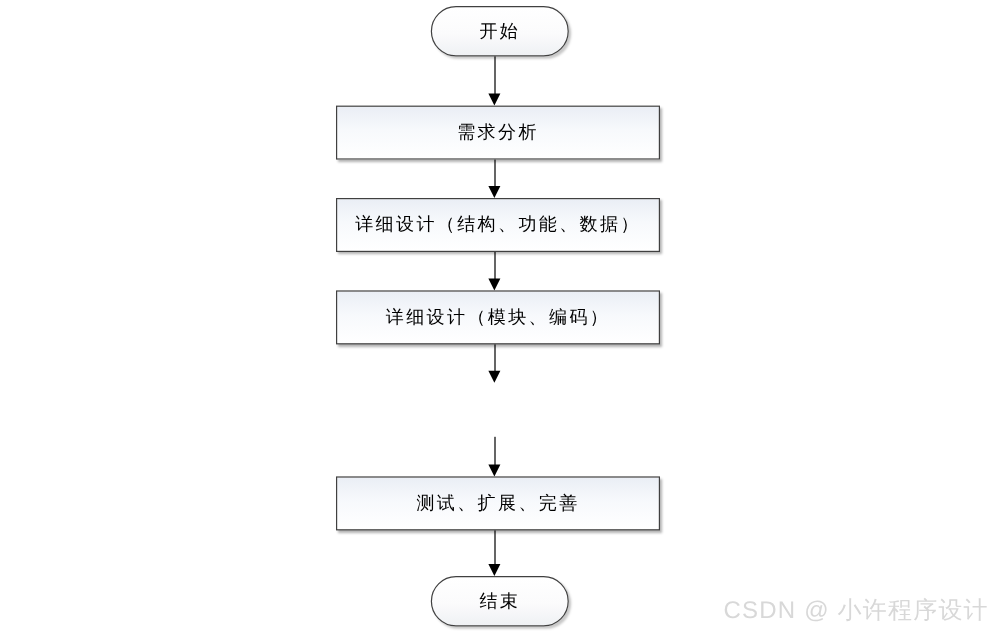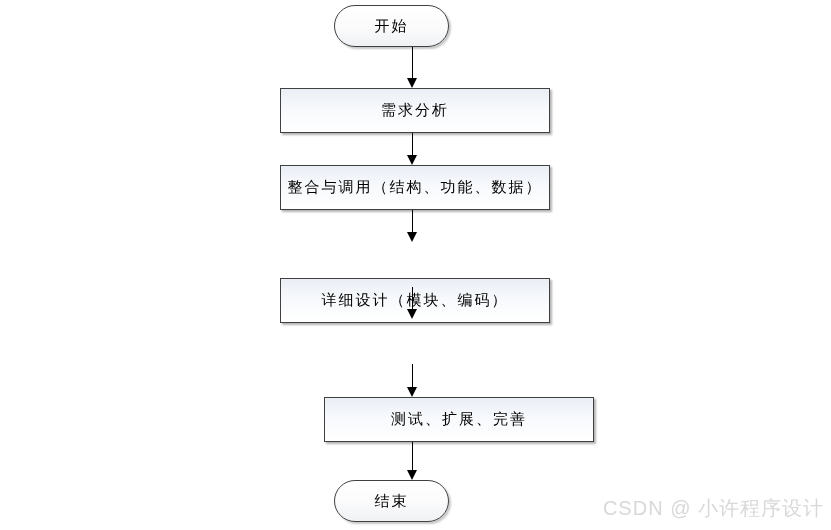--- a/index.html
+++ b/index.html
@@ -30,34 +30,34 @@
   .process {
     left: 280px;
     width: 270px;
     height: 45px;
     border: 1px solid #404040;
     background: linear-gradient(180deg, #eaeef5 0%, #f7f9fc 45%, #ffffff 100%);
     box-shadow: 2px 2px 2px rgba(0,0,0,0.30);
     text-align: right;
   }
   .terminator {
-    left: 334px;
+    left: 359px;
     width: 115px;
     height: 42px;
     border: 1.4px solid #404040;
     border-radius: 21px;
     background: linear-gradient(180deg, #ffffff 0%, #fbfbfc 55%, #eff1f4 100%);
     box-shadow: 2px 2px 2px rgba(0,0,0,0.22);
   }
   .t-start { top: 5px; }
   .b1 { top: 88px; }
   .b2 { top: 165px; }
-  .b3 { top: 242px; margin-top: 36px; }
+  .b3 { top: 242px; }
   .b4 { top: 319px; }
-  .b5 { top: 397px; margin-left: 44px; }
+  .b5 { top: 397px; }
   .t-end { top: 480px; }
 
   
   .arrow {
     position: absolute;
     left: 406px;
     width: 13px;
   }
   .arrow .line {
     position: absolute;
@@ -112,21 +112,21 @@
   <div class="node process b1">
     <span>需求分析</span>
   </div>
 
   <div class="arrow a2">
     <span class="line"></span>
     <span class="head"></span>
   </div>
 
   <div class="node process b2">
-    <span>整合与调用（结构、功能、数据）</span>
+    <span>详细设计（结构、功能、数据）</span>
   </div>
 
   <div class="arrow a3">
     <span class="line"></span>
     <span class="head"></span>
   </div>
 
   <div class="node process b3">
     <span>详细设计（模块、编码）</span>
   </div>

